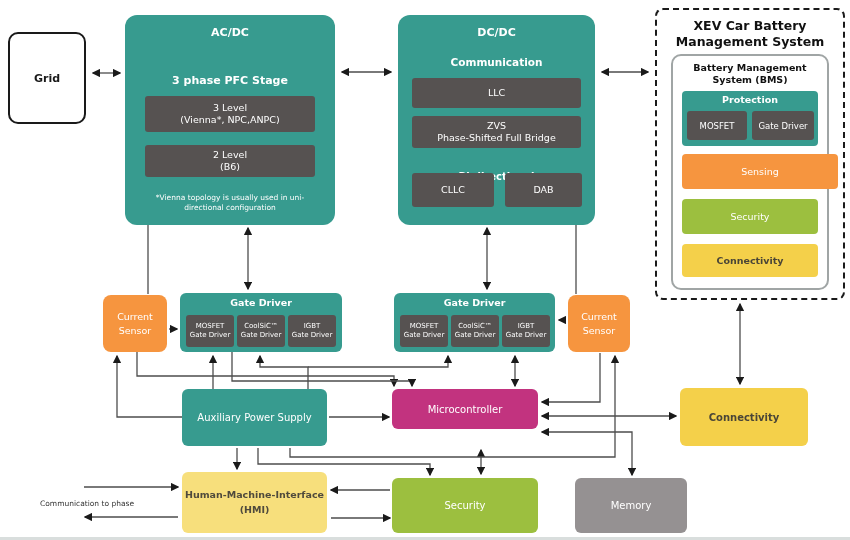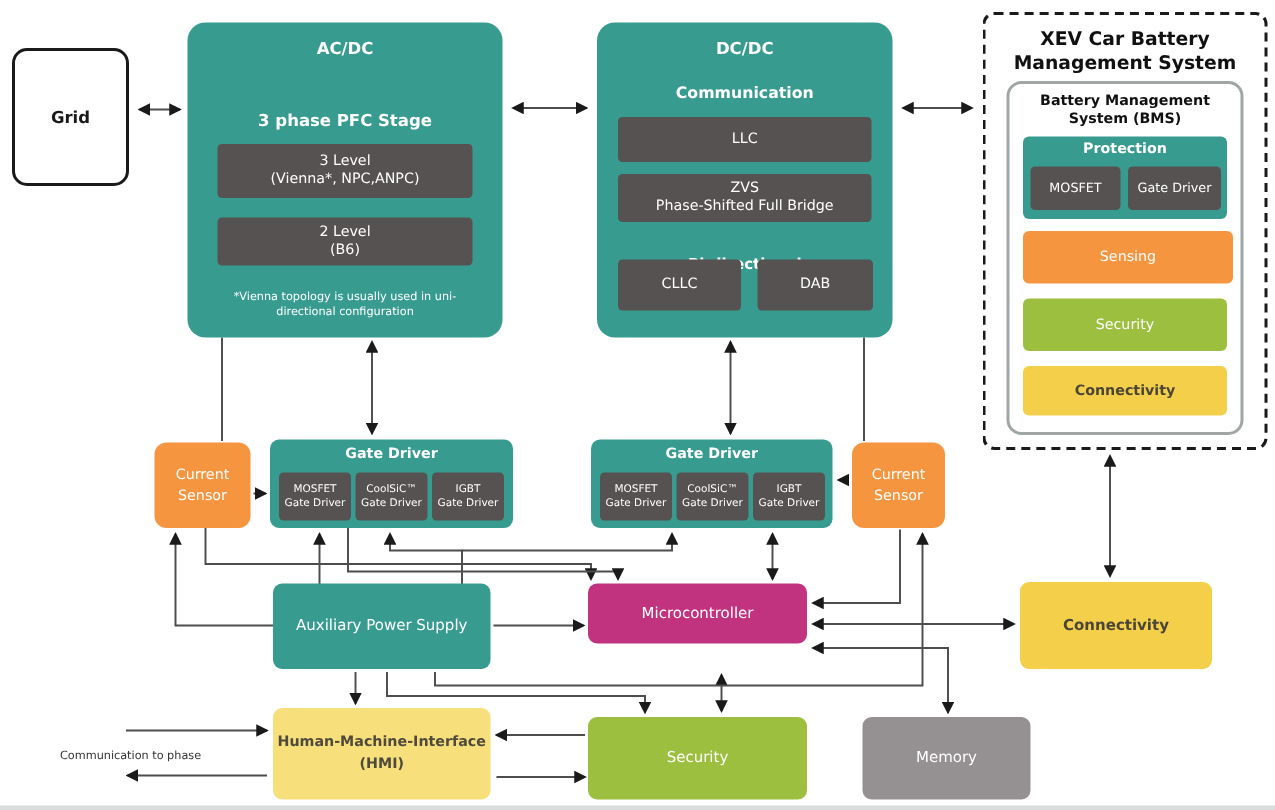--- a/index.html
+++ b/index.html
@@ -115,21 +115,21 @@
       <div class="abs" style="left:8px;top:6px;width:138px;font-weight:bold;font-size:9.5px;line-height:1.3;text-align:center;color:#111;">Battery Management System (BMS)</div>
       <div class="box teal" style="left:9px;top:35px;width:136px;height:55px;border-radius:4px;">
         <div class="bt" style="top:3px;font-size:9.5px;">Protection</div>
         <div class="dark" style="left:5px;top:20px;width:60px;height:29px;font-size:8.5px;">
           <span>MOSFET</span>
         </div>
         <div class="dark" style="left:70px;top:20px;width:62px;height:29px;font-size:8.5px;">
           <span>Gate Driver</span>
         </div>
       </div>
-      <div class="box orange" style="left:9px;top:98px;width:140px;height:35px;border-radius:4px;font-size:9.5px;">
+      <div class="box orange" style="left:9px;top:98px;width:156px;height:35px;border-radius:4px;font-size:9.5px;">
         <span>Sensing</span>
       </div>
       <div class="box green" style="left:9px;top:143px;width:136px;height:35px;border-radius:4px;font-size:9.5px;">
         <span>Security</span>
       </div>
       <div class="box yellow" style="left:9px;top:188px;width:136px;height:33px;border-radius:4px;font-size:9.5px;font-weight:bold;">
         <span>Connectivity</span>
       </div>
     </div>
   </div>

